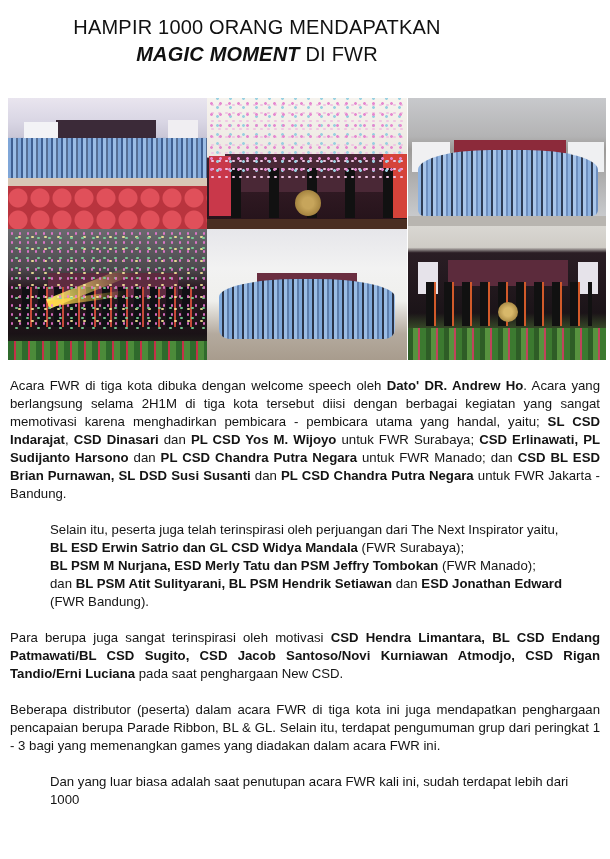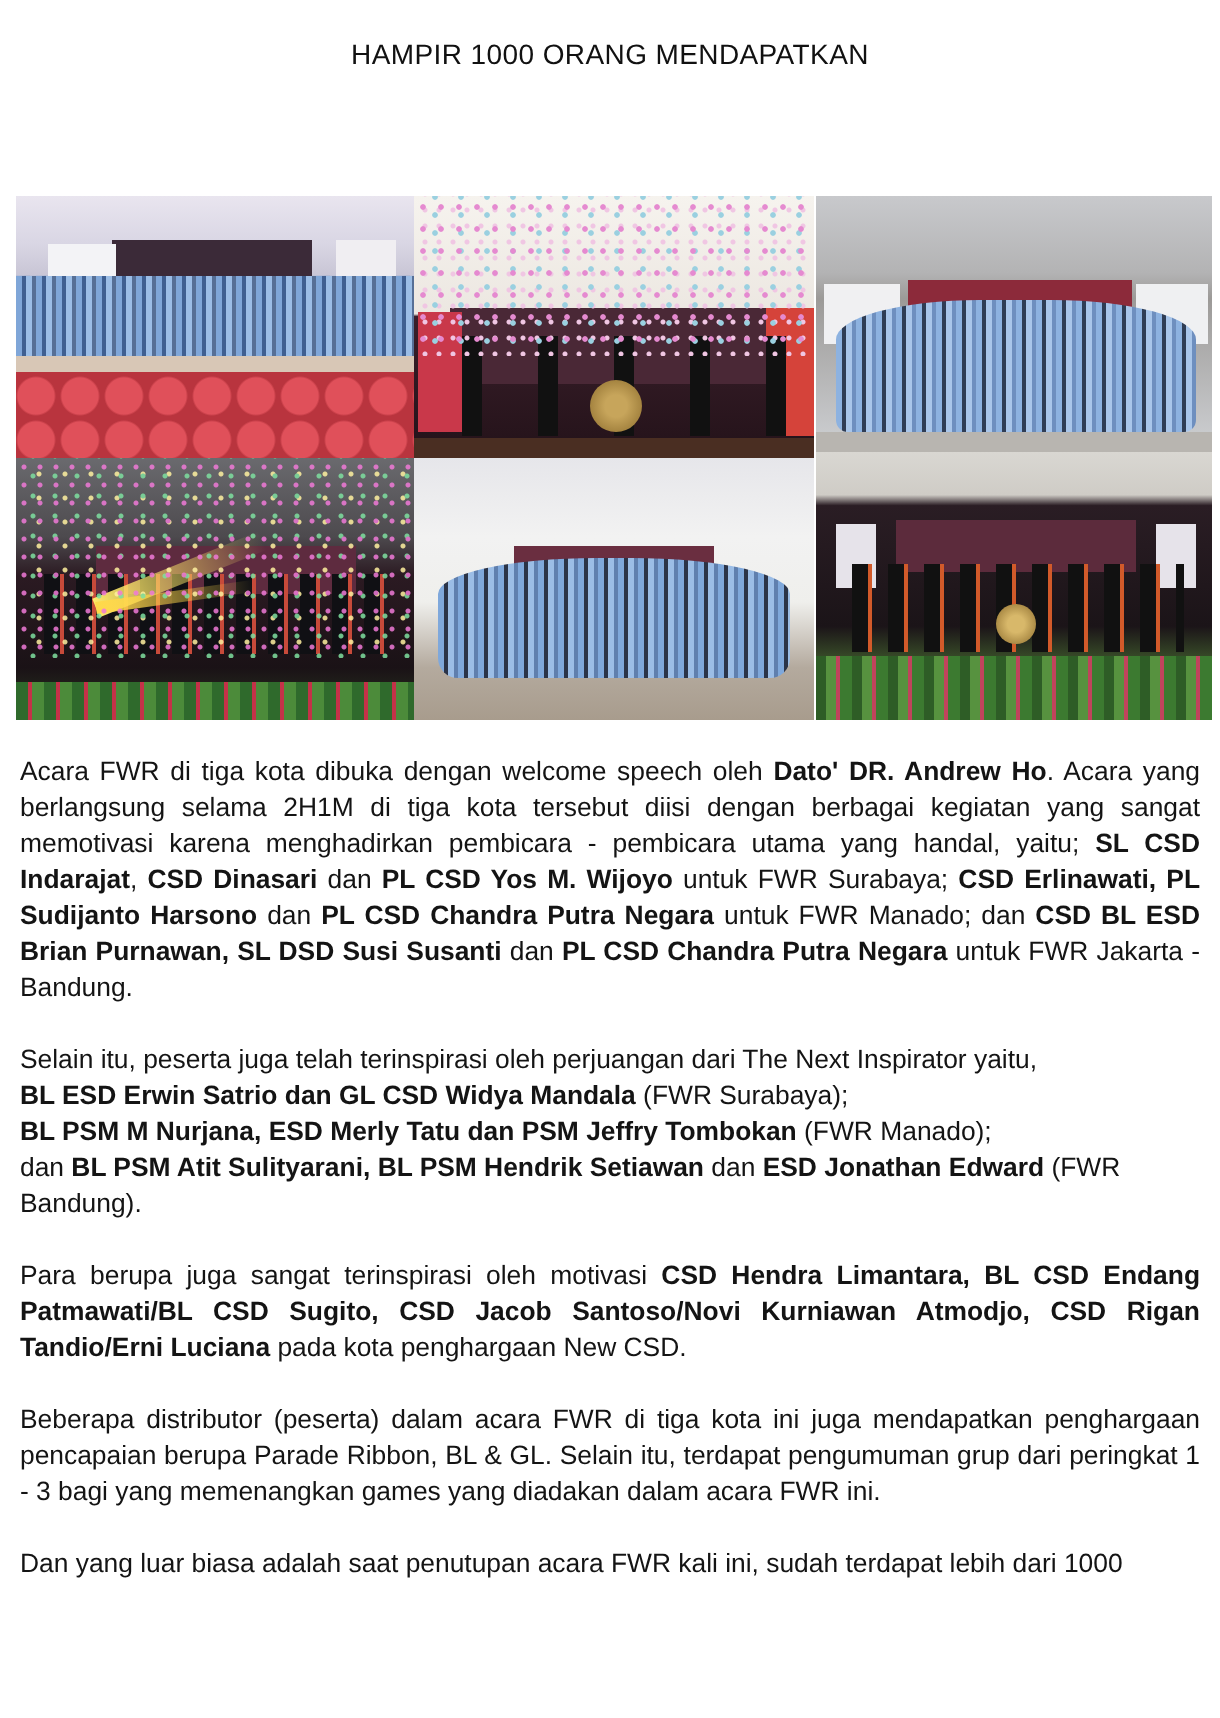--- a/index.html
+++ b/index.html
@@ -1,20 +1,20 @@
 <!DOCTYPE html>
 <html><head>
 <meta charset="utf-8">
 <style>
   html, body { margin: 0; padding: 0; background: #ffffff; }
   body { width: 610px; height: 859px; position: relative; overflow: hidden;
          font-family: "Liberation Sans", "DejaVu Sans", sans-serif; color: #111; }
 
   .title { position: absolute; left: 0; top: 14px; width: 514px; text-align: center;
-           font-size: 14px; line-height: 27px; letter-spacing: 0.2px; color: #111; padding-left: 48px; }
+           font-size: 20px; line-height: 27px; letter-spacing: 0.2px; color: #111; }
   .title .em { font-weight: bold; font-style: italic; }
 
   .collage { position: absolute; left: 8px; top: 98px; width: 598px; height: 262px; background: #fff; }
   .photo { position: absolute; overflow: hidden; }
 
   
   .p1 { left: 0; top: 0; width: 199px; height: 131px;
         background:
           linear-gradient(180deg, #e9e5ef 0%, #d9d6e4 18%, #c9c6d6 30%, transparent 32%),
           repeating-linear-gradient(90deg, #6f9ad0 0 4px, #5a82bb 4px 7px, #8fb1dc 7px 10px),
@@ -87,28 +87,29 @@
   .p6 .flagL { position:absolute; left:10px; top:36px; width:20px; height:32px; background:#e6e3ea; }
   .p6 .flagR { position:absolute; left:170px; top:36px; width:20px; height:32px; background:#e6e3ea; }
   .p6 .people { position:absolute; left:18px; top:56px; width:166px; height:44px;
                 background: repeating-linear-gradient(90deg,#111 0 8px,#d25a2a 8px 10px,transparent 10px 18px); }
   .p6 .gong { position:absolute; left:90px; top:76px; width:20px; height:20px; border-radius:50%; background:radial-gradient(circle,#d8b86a 30%,#8b6b2c 100%); }
   .p6 .plants { position:absolute; left:0; top:102px; width:198px; height:32px; background: repeating-linear-gradient(90deg,#2e5d26 0 5px,#57923f 5px 10px,#c0445c 10px 12px,#3c7a30 12px 18px); }
 
   .content { position: absolute; left: 10px; top: 377px; width: 590px;
              font-size: 13.2px; line-height: 18px; color: #141414; }
   .content p { margin: 0 0 18px 0; text-align: justify; }
-  .content p.left { text-align: left; }
+  .content p.left { text-align: left; margin-left: 40px; }
   .content b { font-weight: bold; }
 </style>
 </head>
 <body>
 
 <div class="title">
   <div>HAMPIR 1000 ORANG MENDAPATKAN</div>
+  <div><span class="em">MAGIC MOMENT</span><span> DI FWR</span></div>
 </div>
 
 <div class="collage">
   <div class="photo p1" title="Crowd of participants in blue shirts in a hall with red chairs">
     <div class="stagewall"></div>
     <div class="screenL"></div>
     <div class="screenR"></div>
     <div class="crowd"></div>
     <div class="floor"></div>
     <div class="chairs"></div>
@@ -150,18 +151,18 @@
     <div class="plants"></div>
   </div>
 </div>
 
 <div class="content">
 
   <p><span>Acara FWR di tiga kota dibuka dengan welcome speech oleh </span><b>Dato' DR. Andrew Ho</b><span>. Acara yang berlangsung selama 2H1M di tiga kota tersebut diisi dengan berbagai kegiatan yang sangat memotivasi karena menghadirkan pembicara - pembicara utama yang  handal, yaitu; </span><b>SL CSD Indarajat</b><span>, </span><b>CSD Dinasari</b><span> dan </span><b>PL CSD Yos M. Wijoyo</b><span> untuk FWR Surabaya; </span><b>CSD Erlinawati, PL Sudijanto Harsono</b><span> dan </span><b>PL CSD Chandra Putra Negara</b><span> untuk FWR Manado; dan  </span><b>CSD BL ESD Brian Purnawan, SL DSD Susi Susanti</b><span> dan </span><b>PL CSD Chandra Putra Negara</b><span> untuk FWR Jakarta - Bandung.</span></p>
 
   <p class="left"><span>Selain itu, peserta juga telah terinspirasi oleh perjuangan dari The Next Inspirator yaitu,</span><br><b>BL ESD Erwin Satrio dan GL CSD Widya Mandala</b><span> (FWR Surabaya);</span><br><b>BL PSM M Nurjana, ESD Merly Tatu dan PSM Jeffry Tombokan</b><span> (FWR Manado);</span><br><span>dan </span><b>BL PSM Atit Sulityarani, BL PSM Hendrik Setiawan</b><span> dan </span><b>ESD Jonathan Edward</b><span> (FWR Bandung).</span></p>
 
-  <p><span>Para berupa juga sangat terinspirasi oleh motivasi </span><b>CSD Hendra Limantara, BL CSD Endang Patmawati/BL CSD Sugito, CSD Jacob Santoso/Novi Kurniawan Atmodjo, CSD Rigan Tandio/Erni Luciana</b><span> pada kota penghargaan New CSD.</span></p>
+  <p><span>Para berupa juga sangat terinspirasi oleh motivasi </span><b>CSD Hendra Limantara, BL CSD Endang Patmawati/BL CSD Sugito, CSD Jacob Santoso/Novi Kurniawan Atmodjo, CSD Rigan Tandio/Erni Luciana</b><span> pada saat penghargaan New CSD.</span></p>
 
   <p>Beberapa distributor (peserta) dalam acara FWR di tiga kota ini juga mendapatkan penghargaan pencapaian berupa Parade Ribbon,  BL &amp; GL. Selain itu, terdapat pengumuman grup dari peringkat 1 - 3 bagi yang memenangkan games yang diadakan dalam acara FWR ini.</p>
 
   <p class="left"><span>Dan yang luar biasa adalah saat penutupan acara FWR kali ini, sudah terdapat lebih dari 1000</span><br></p>
 </div>
 
 </body></html>

